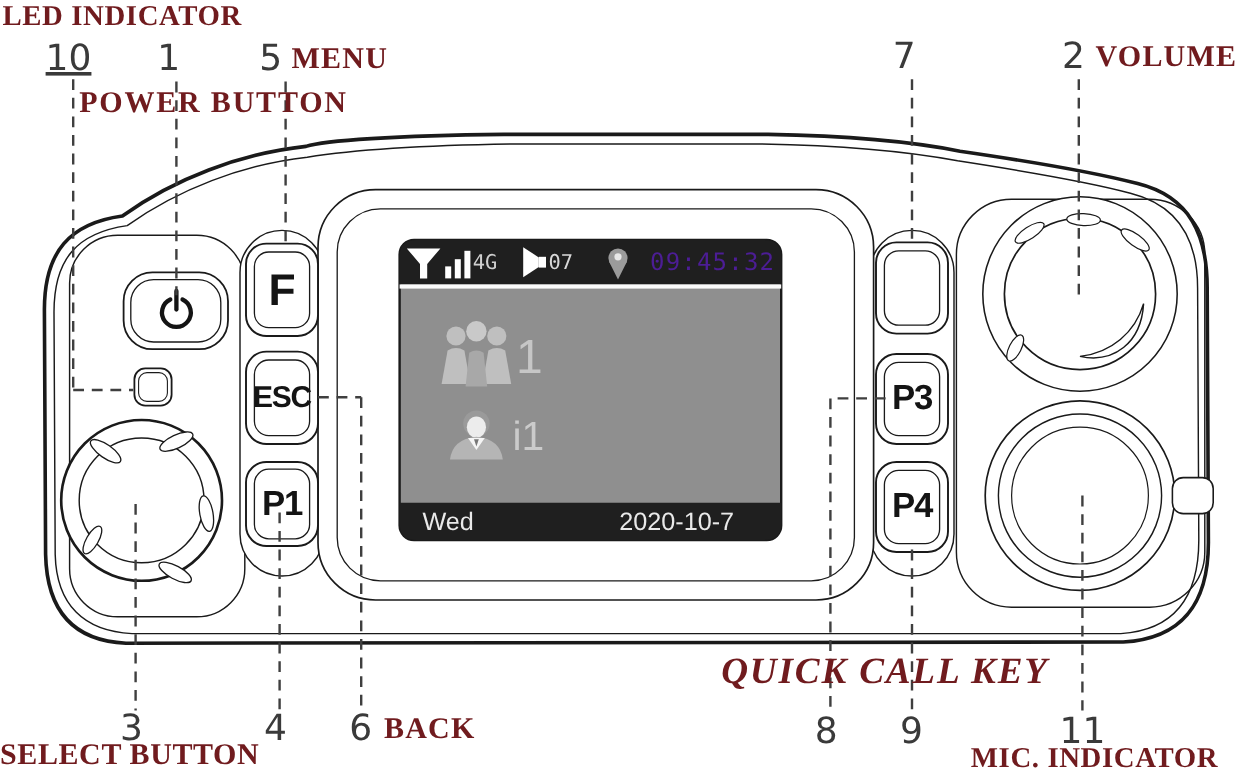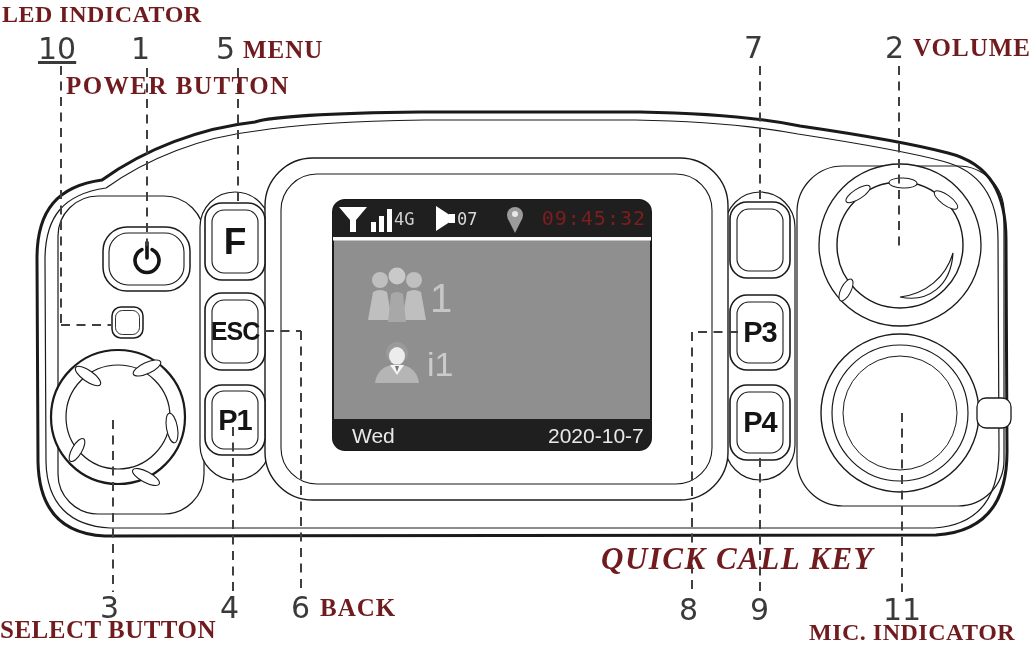--- a/index.html
+++ b/index.html
@@ -185,19 +185,19 @@
 <div class="lbl" style="left:809px;top:620px;font-size:24px;letter-spacing:0.5px;">MIC. INDICATOR</div>
 
 <div class="btn-label" style="left:205px;top:203px;width:60px;height:77px;font-size:37px;">F</div>
 <div class="btn-label" style="left:205px;top:293px;width:60px;height:77px;font-size:25px;letter-spacing:-1px;">ESC</div>
 <div class="btn-label" style="left:205px;top:385px;width:60px;height:70px;font-size:29px;letter-spacing:-1px;">P1</div>
 <div class="btn-label" style="left:730px;top:295px;width:60px;height:75px;font-size:29px;letter-spacing:-1px;">P3</div>
 <div class="btn-label" style="left:730px;top:385px;width:60px;height:75px;font-size:29px;letter-spacing:-1px;">P4</div>
 
 <div class="scr mono" style="left:394px;top:211px;font-size:17px;color:#cfcfcf;">4G</div>
 <div class="scr mono" style="left:457px;top:211px;font-size:17px;color:#d8d8d8;">07</div>
-<div class="scr mono" style="left:520px;top:208px;width:126px;text-align:right;font-size:20px;letter-spacing:1px;color:#7f1d1d;">09:45:32</div>
+<div class="scr mono" style="left:520px;top:208px;width:126px;text-align:right;font-size:20px;letter-spacing:1px;color:#4c1d95;">09:45:32</div>
 <div class="scr sans" style="left:430px;top:278px;font-size:40px;color:#c6c6c6;">1</div>
 <div class="scr sans" style="left:427px;top:347px;font-size:34px;color:#cbcbcb;text-align:right;">i1</div>
 <div class="scr sans" style="left:352px;top:425px;font-size:21px;color:#e9e9e9;">Wed</div>
-<div class="scr sans" style="left:516px;top:425px;font-size:21px;color:#e9e9e9;margin-left:32px;">2020-10-7</div>
+<div class="scr sans" style="left:516px;top:425px;font-size:21px;color:#e9e9e9;">2020-10-7</div>
 
 </div>
 
 </body></html>

